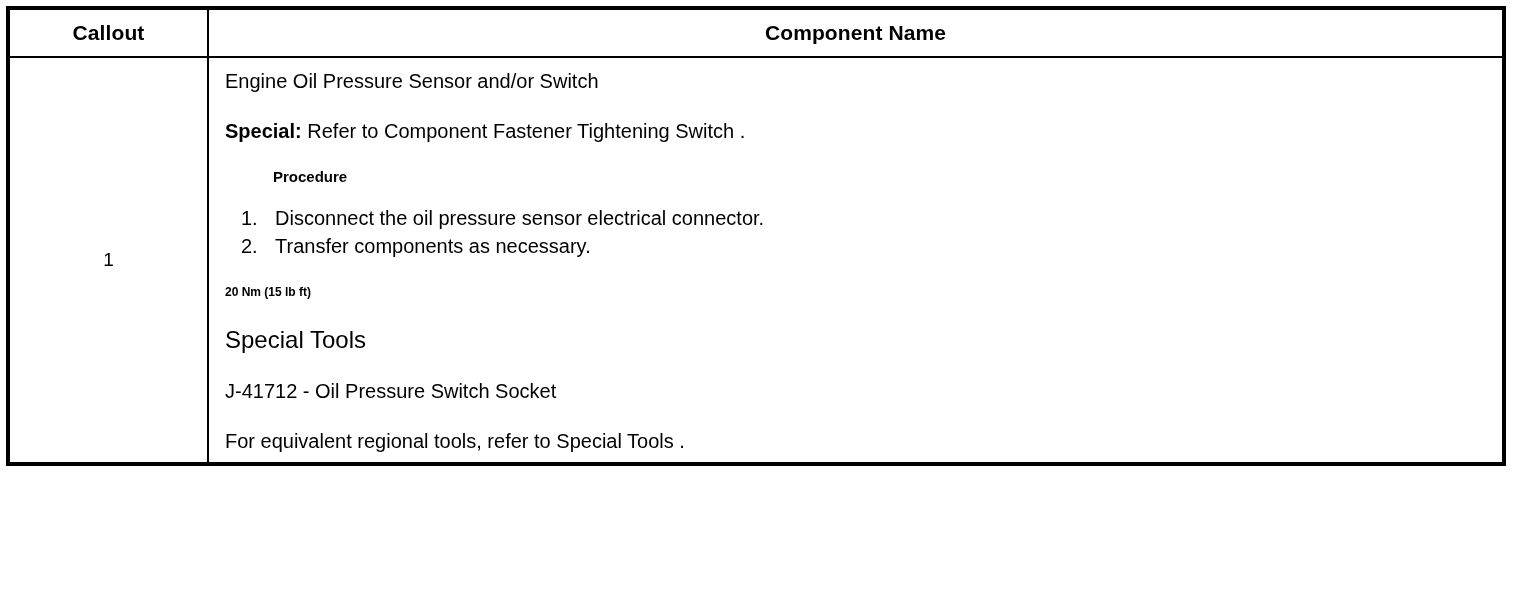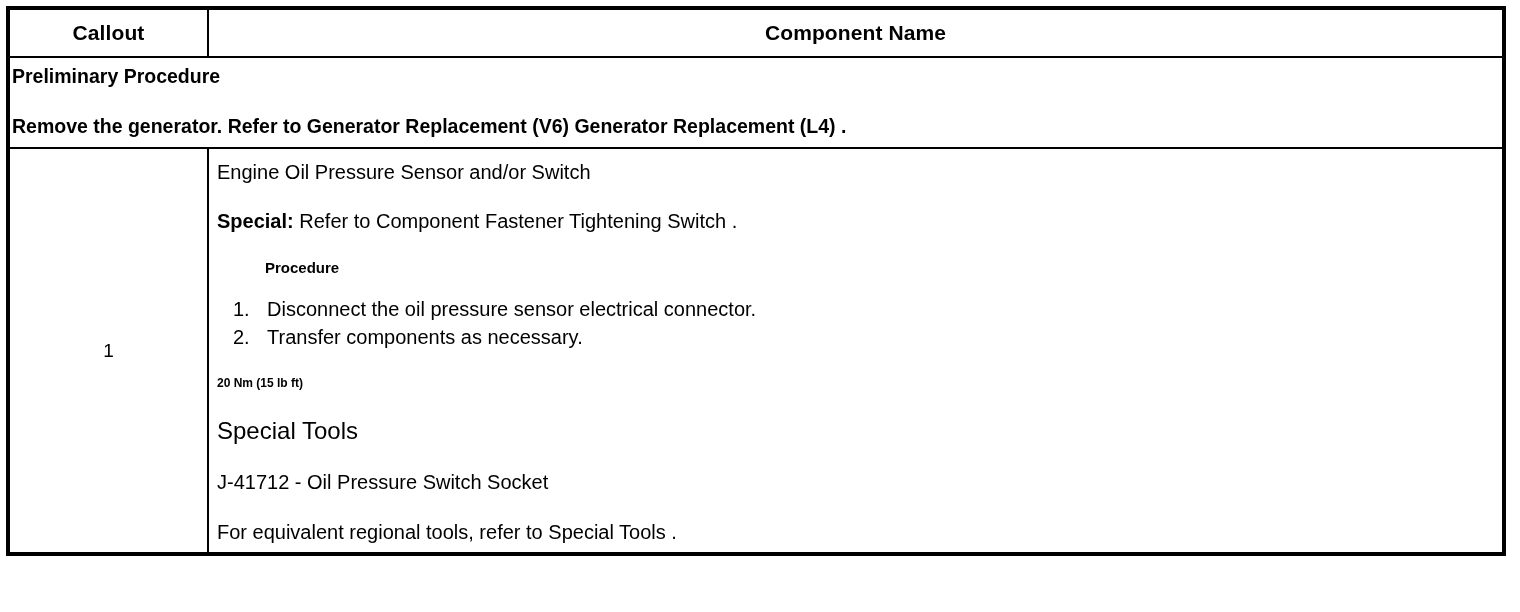--- a/index.html
+++ b/index.html
@@ -75,21 +75,21 @@
   
   .callout-cell {
     text-align: center;
     vertical-align: middle;
     font-size: 19px;
     font-weight: normal;
   }
 
   .body-cell {
     vertical-align: top;
-    padding: 12px 8px 8px 8px;
+    padding: 12px 8px 8px 16px;
     font-size: 20px;
     line-height: 1.18;
   }
 
   .para {
     margin: 0 0 26px 0;
     white-space: nowrap;
   }
   .para.tight { margin-bottom: 25px; }
 
@@ -156,27 +156,20 @@
 <div class="sheet">
 
   <table class="proc-table">
     <tbody>
 
       <tr>
         <th class="hdr-cell col-callout">Callout</th>
         <th class="hdr-cell">Component Name</th>
       </tr>
 
-      <tr>
-        <td class="prelim-cell" colspan="2">
-          <div class="prelim-line">Preliminary Procedure</div>
-          <div class="prelim-gap"></div>
-          <div class="prelim-line">Remove the generator. Refer to Generator Replacement (V6) Generator Replacement (L4) .</div>
-        </td>
-      </tr>
 
       <tr>
         <td class="callout-cell col-callout">1</td>
 
         <td class="body-cell">
 
           <p class="para">Engine Oil Pressure Sensor and/or Switch</p>
 
           <p class="para tight">
             <span class="b">Special:</span><span>&nbsp;</span><span>Refer to Component Fastener Tightening Switch .</span>

